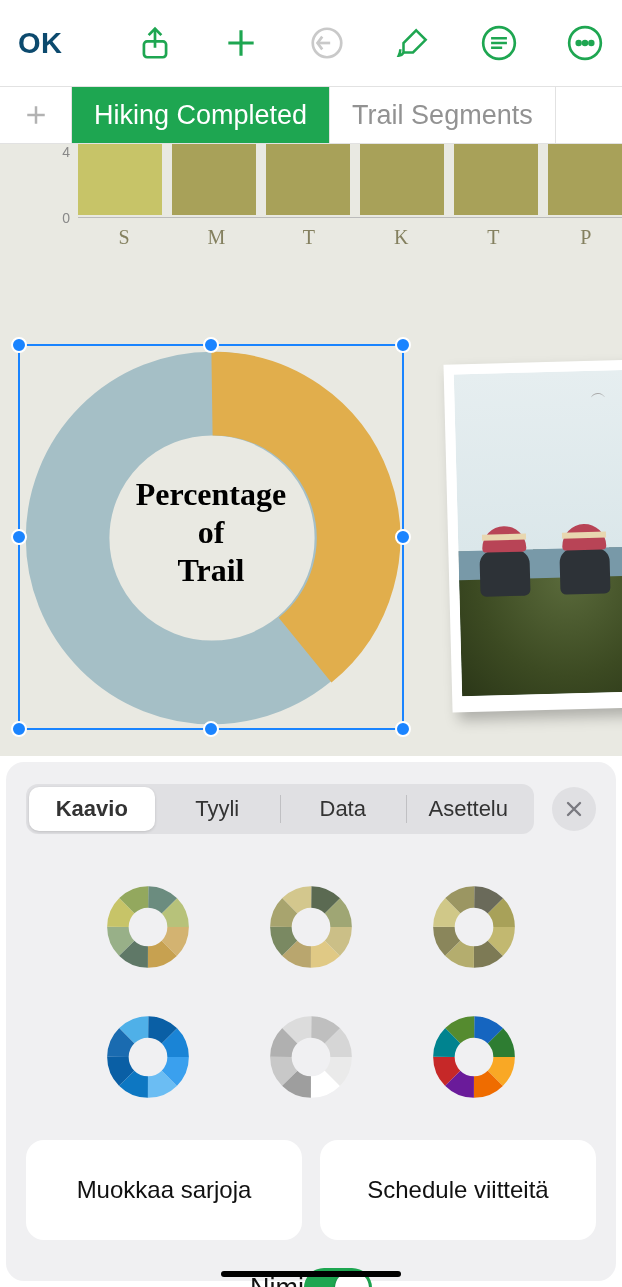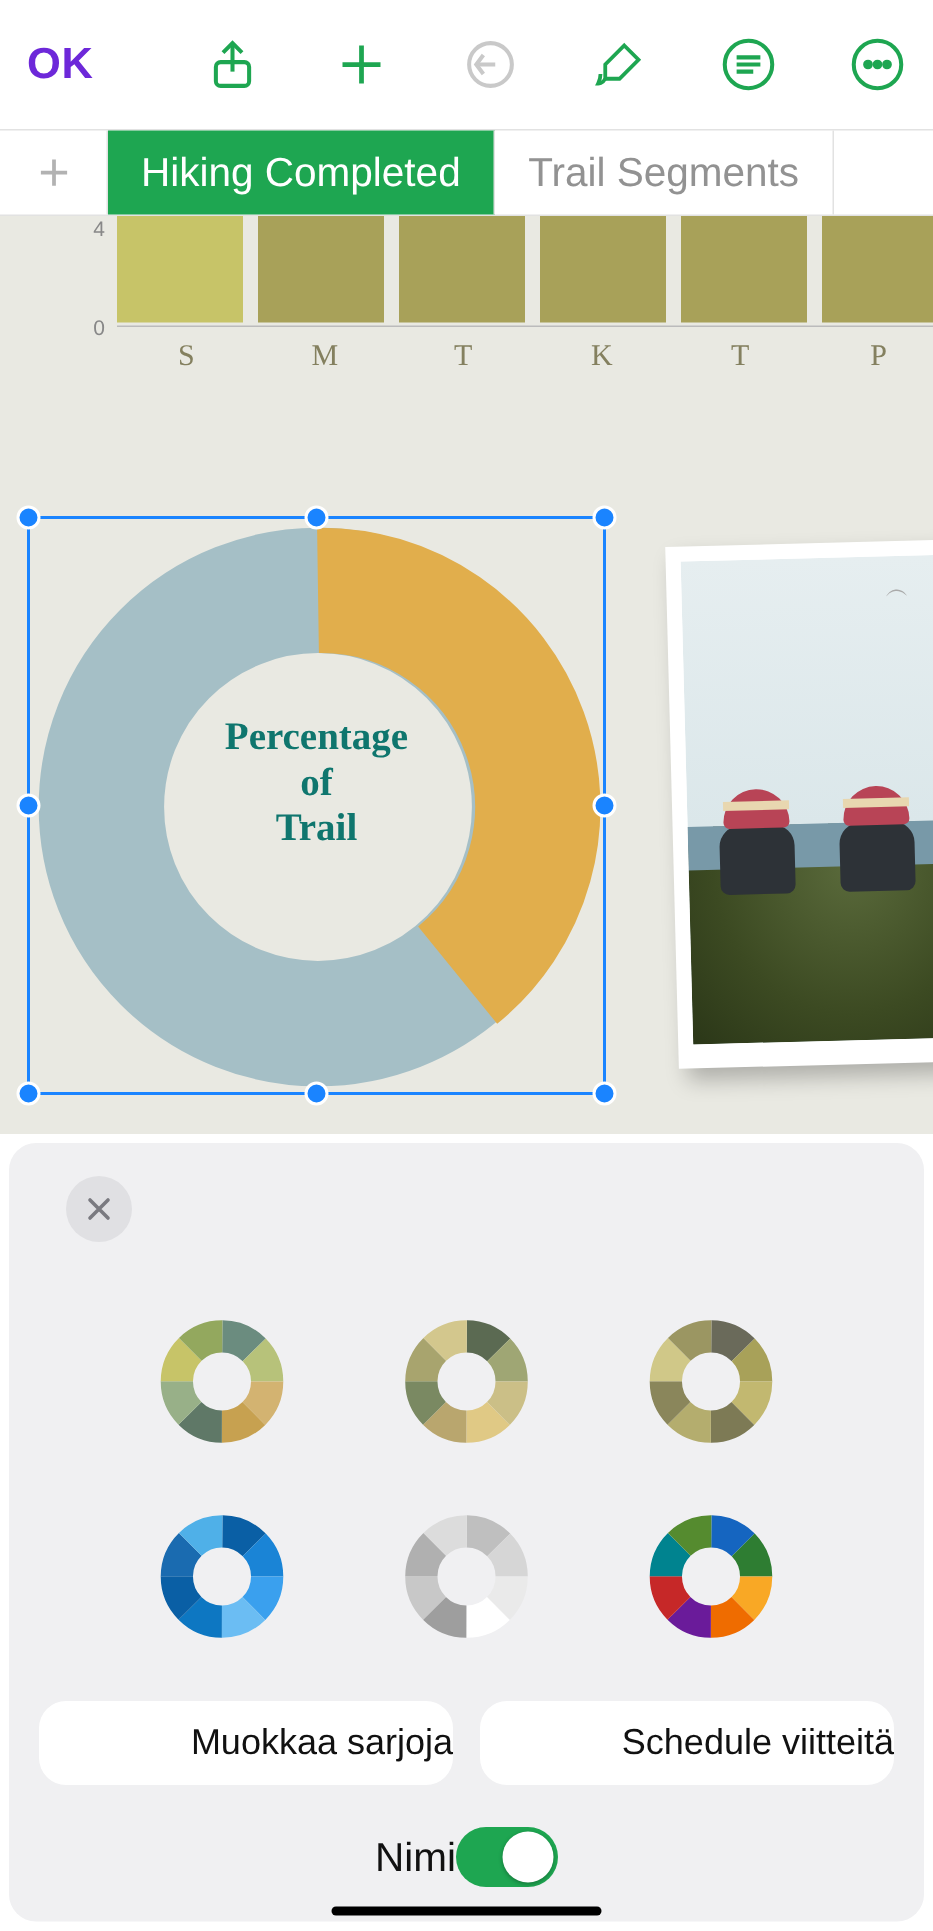--- a/index.html
+++ b/index.html
@@ -14,21 +14,21 @@
     
     .toolbar {
       height: 86px;
       display: flex;
       align-items: center;
       justify-content: space-between;
       padding: 0 18px;
       background: #fff;
     }
     .toolbar-left { display:flex; align-items:center; }
-    .ok-btn { color:#6d28d9; font-size: 29px; font-weight: 600; letter-spacing: 0.5px; }
+    .ok-btn { color:#0c4a6e; font-size: 29px; font-weight: 600; letter-spacing: 0.5px; }
     .toolbar-icons { display:flex; align-items:center; gap: 48px; margin-left: 70px; }
     .ticon { width: 38px; height: 38px; display:flex; align-items:center; justify-content:center; color:#1ea651; }
     .ticon.disabled { color:#c9c9c9; }
     .ticon svg { width: 100%; height: 100%; }
     
     .sheet-tabs {
       height: 58px;
       display:flex;
       align-items: stretch;
       background:#fff;
@@ -94,23 +94,23 @@
     .h-bl{bottom:-9px;left:-9px;} .h-bm{bottom:-9px;left:50%;margin-left:-8px;} .h-br{bottom:-9px;right:-9px;}
     .donut {
       position:absolute;
       top:2px; left:2px; width:380px; height:380px;
     }
     .donut-label {
       position:absolute;
       top:130px; left:0; right:0;
       text-align:center;
       font-family: Georgia, "Times New Roman", serif;
-      font-size: 26px;
+      font-size: 32px;
       line-height: 1.18;
-      color:#0f766e;
+      color:#000000;
       font-weight: 600;
     }
     
     .photo {
       position:absolute;
       top: 218px;
       left: 448px;
       width: 200px;
       height: 348px;
       background: #fff;
@@ -175,22 +175,22 @@
       row-gap: 44px;
       padding: 50px 60px 40px;
     }
     .swatch { display:flex; justify-content:center; }
     .swatch svg { width: 86px; height: 86px; }
     .btn-row { display:flex; gap: 18px; padding: 0 20px; }
     .pill-btn {
       flex:1;
       background:#fff;
       border-radius: 18px;
-      text-align:right;
-      padding: 14px 0;
+      text-align:center;
+      padding: 36px 0;
       font-size: 24px;
       color:#111;
     }
     .name-row {
       margin-top: 28px;
       padding: 0 30px;
       display:flex;
       align-items:center;
       justify-content:center;
     }
@@ -322,20 +322,26 @@
       <div class="person p2">
           <div class="hat"></div>
           <div class="body"></div>
         </div>
     </div>
   </div>
 </div>
 
 <div class="panel">
   <div class="seg-row">
+    <div class="segmented">
+      <div class="seg selected">Kaavio</div>
+      <div class="seg">Tyyli</div>
+      <div class="seg">Data</div>
+      <div class="seg">Asettelu</div>
+    </div>
     <div class="close-x">
       <svg width="20" height="20" viewBox="0 0 20 20" stroke="currentColor" stroke-width="2.4" stroke-linecap="round">
           <path d="M4 4l12 12M16 4L4 16"></path>
         </svg>
     </div>
   </div>
 
   <div class="swatch-grid">
 
   <div class="swatch">

